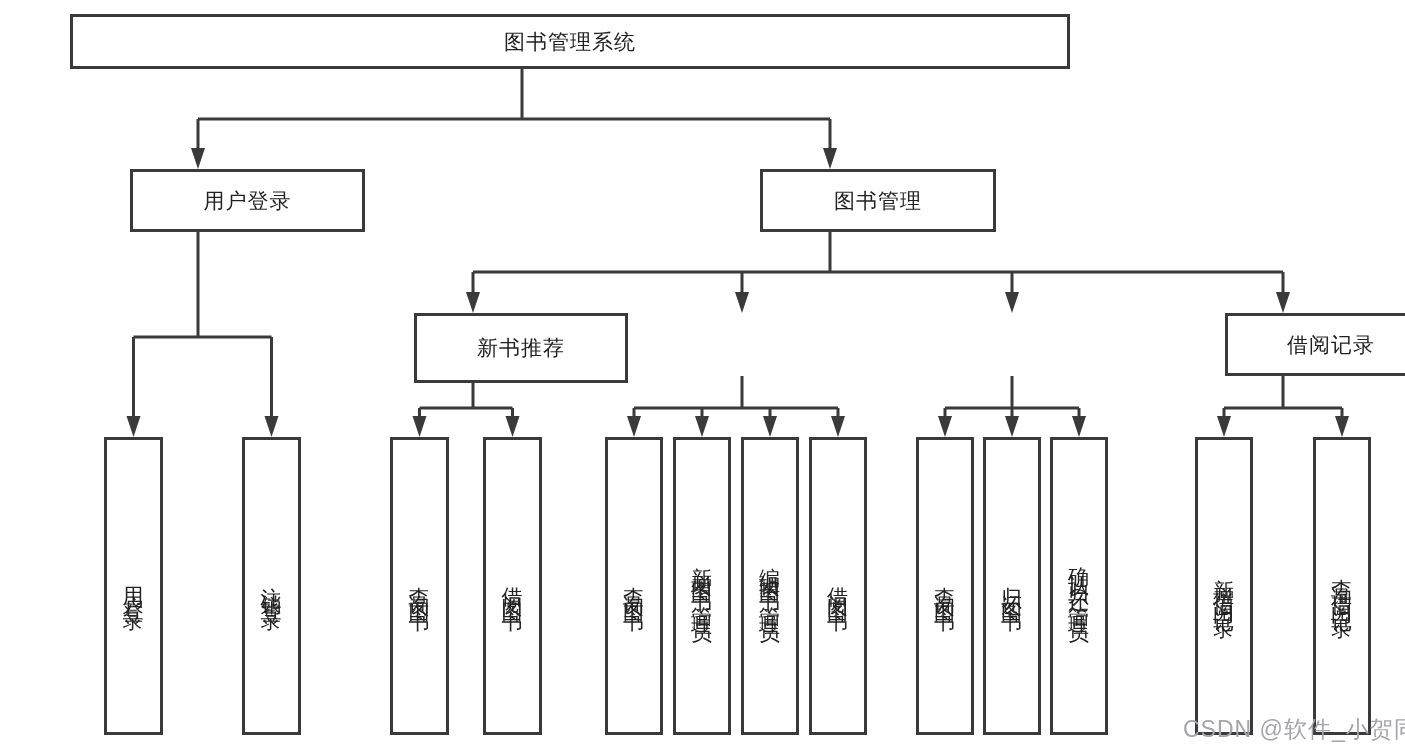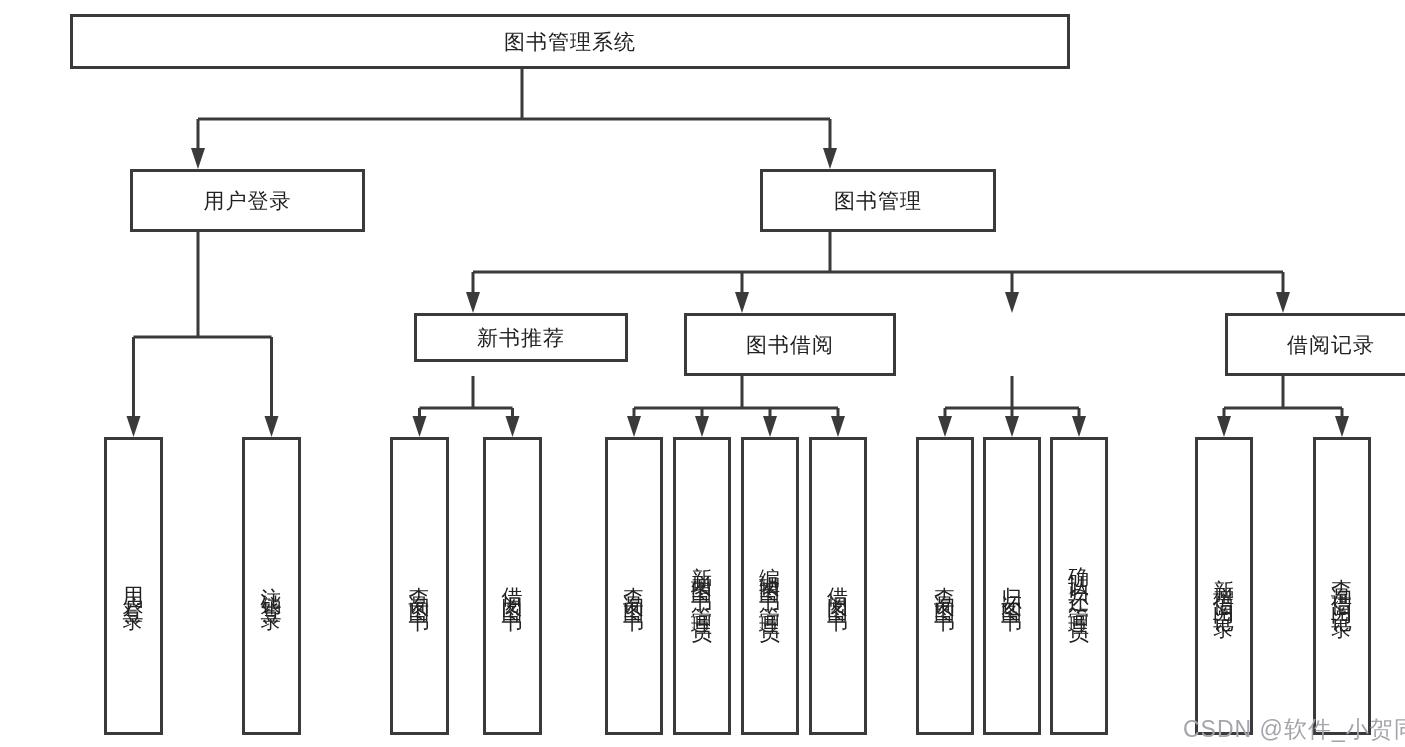--- a/index.html
+++ b/index.html
@@ -101,25 +101,22 @@
     <span>图书管理系统</span>
   </div>
 
   <div class="node hbox" style="left:82px;top:169px;width:235px;height:63px;">
     <span>用户登录</span>
   </div>
   <div class="node hbox" style="left:712px;top:169px;width:236px;height:63px;">
     <span>图书管理</span>
   </div>
 
-  <div class="node hbox" style="left:366px;top:313px;width:214px;height:49px;">
+  <div class="node hbox" style="left:366px;top:313px;width:214px;height:70px;">
     <span>新书推荐</span>
-  </div>
-  <div class="node hbox" style="left:636px;top:313px;width:212px;height:63px;">
-    <span>图书借阅</span>
   </div>
   <div class="node hbox" style="left:1177px;top:313px;width:212px;height:63px;">
     <span>借阅记录</span>
   </div>
 
   <div class="node vbox" style="left:104px;top:437px;width:59px;height:298px;">
     <span class="vtext">用户登录</span>
   </div>
   <div class="node vbox" style="left:242px;top:437px;width:59px;height:298px;">
     <span class="vtext">注销登录</span>

